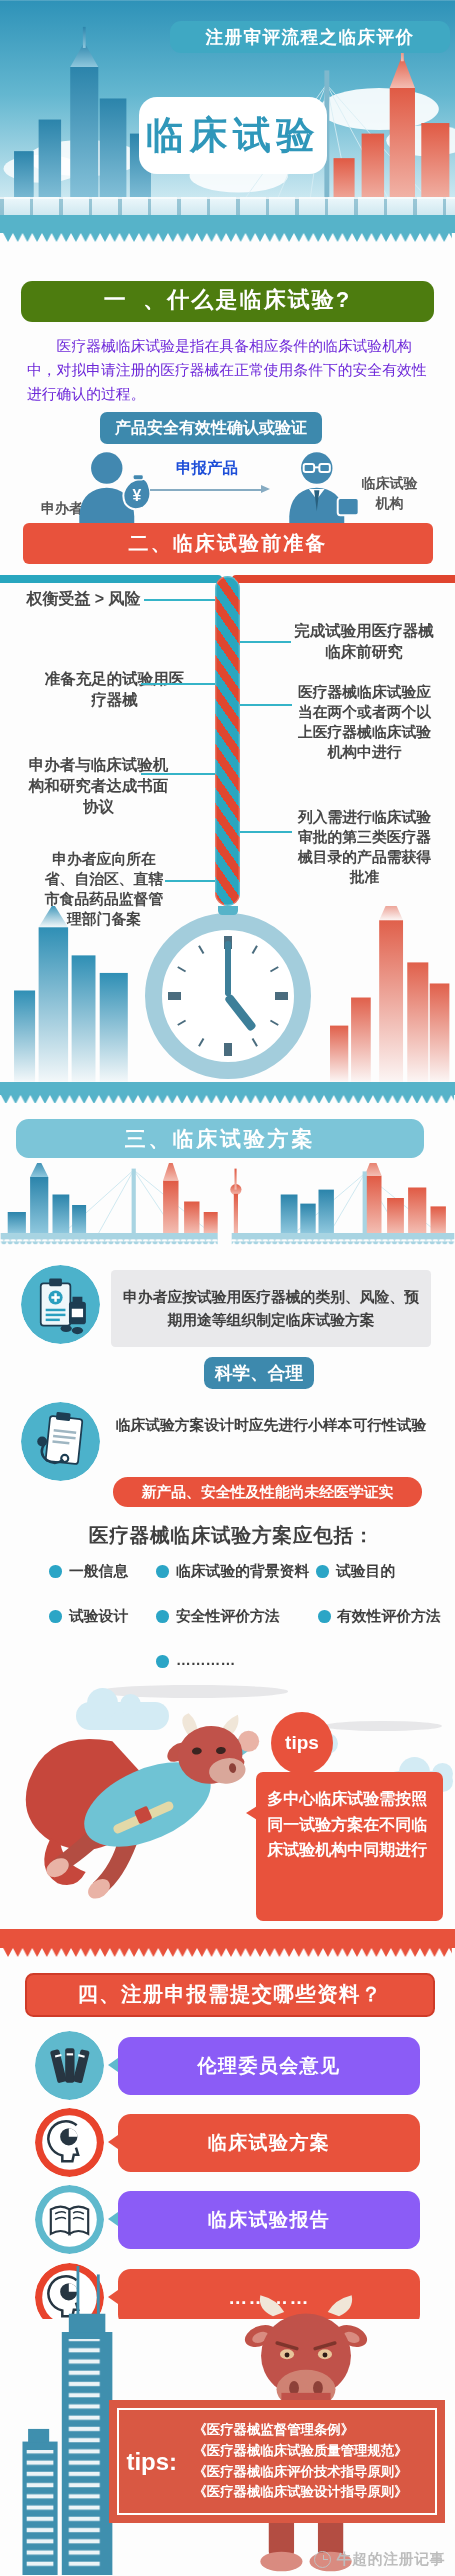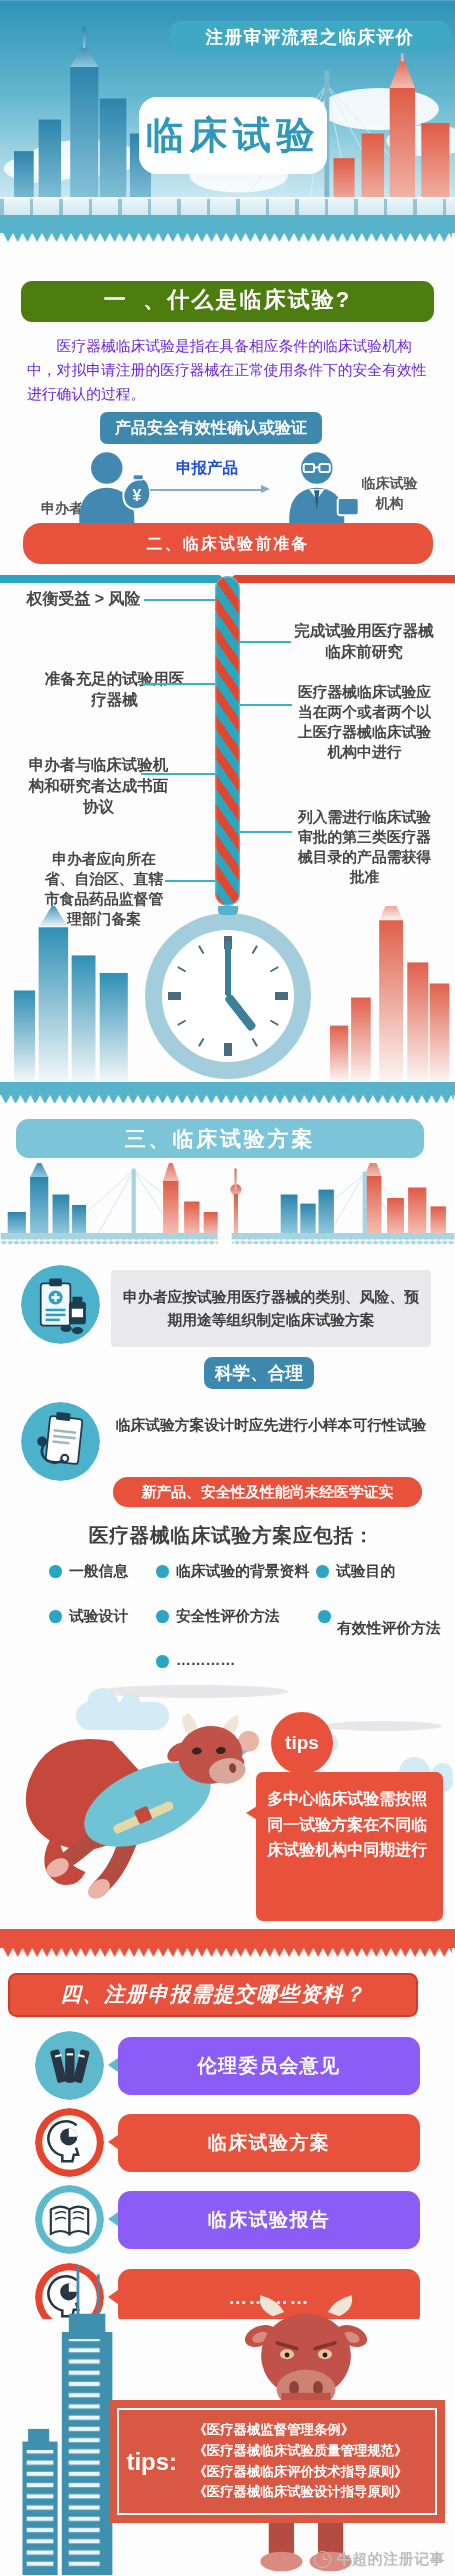--- a/index.html
+++ b/index.html
@@ -58,21 +58,21 @@
   .flow-arrow { position:absolute; left:150px; top:247px; width:111px; height:2.1px; background:#86abc2; }
   .flow-arrow::after {
     content:""; position:absolute; right:-9px; top:-4.2px;
     border-left:9.8px solid #86abc2; border-top:4.9px solid transparent; border-bottom:4.9px solid transparent;
   }
 
   
   .sec2 { position:relative; width:455px; height:383px; background:#fdfdfd; z-index:3; }
   .sec2 .sec-header {
     left:23px; top:0; width:410px; height:41px; line-height:41px;
-    background:#e8523c; border-radius:18px; font-size:16px; letter-spacing:2.1px;
+    background:#e8523c; border-radius:6px; font-size:20px; letter-spacing:2.1px;
   }
   .rope-h { position:absolute; top:52px; height:7.7px; }
   .rope-h.left { left:0; width:222px; background:#29a6bf; border-radius:0 4.2px 4.2px 0; }
   .rope-h.right { left:232px; width:223px; background:#e0452f; border-radius:4.2px 0 0 4.2px; }
   .rope-v {
     position:absolute; left:215px; top:53px; width:25px; height:330px;
     background:repeating-linear-gradient(55deg, #df4730 0 8.4px, #2aa6bf 8.4px 17px);
     border-radius:12.6px; box-shadow:inset 0 0 0 1.4px rgba(255,255,255,.25);
   }
   .rope-label { position:absolute; font-weight:600; color:#474747; line-height:1.35; }
@@ -144,22 +144,22 @@
     background:#e8523c; border-radius:7px; color:#fff; font-size:16px; font-weight:bold;
     line-height:1.6; padding:14px 11.2px; z-index:4;
   }
   .tips-box::before { content:""; position:absolute; left:-10.5px; top:34px;
     border-right:11.2px solid #e8523c; border-top:7.7px solid transparent; border-bottom:7.7px solid transparent; }
   .flying-bull { position:absolute; left:7px; top:596px; z-index:3; }
 
   
   .sec4 { position:relative; width:455px; height:362px; background:#fdfdfd; }
   .sec4 .sec-header {
-    left:8px; top:15.5px; width:410px; height:44px; line-height:38px;
-    background:#e8523c; border:2.8px solid #cf3b28; border-radius:8.4px; font-size:20.4px; letter-spacing:1.4px;font-style:italic;
+    left:25px; top:15.5px; width:410px; height:44px; line-height:38px;
+    background:#e8523c; border:2.8px solid #cf3b28; border-radius:8.4px; font-size:20.4px; letter-spacing:1.4px;
   }
   .req-row { position:absolute; left:0; width:455px; height:70px; }
   .req-icon { position:absolute; left:35px; top:0; width:69px; height:69px; border-radius:50%; }
   .req-bubble {
     position:absolute; left:118px; top:5.6px; width:302px; height:58px; border-radius:12.6px;
     color:#fff; font-size:19px; font-weight:bold; text-align:center; line-height:58px; letter-spacing:1.4px;
   }
   .req-bubble::before { content:""; position:absolute; left:-9.8px; top:21px;
     border-top:7.7px solid transparent; border-bottom:7.7px solid transparent; }
   .req-bubble.teal { background:#8b5cf6; }
@@ -467,21 +467,21 @@
   <div class="bullet-dot" style="left:156px; top:462px;"></div>
   <div class="bullet-label" style="left:176px; top:459px;">临床试验的背景资料</div>
   <div class="bullet-dot" style="left:316px; top:462px;"></div>
   <div class="bullet-label" style="left:336px; top:459px;">试验目的</div>
 
   <div class="bullet-dot" style="left:49px; top:507px;"></div>
   <div class="bullet-label" style="left:69px; top:504px;">试验设计</div>
   <div class="bullet-dot" style="left:156px; top:507px;"></div>
   <div class="bullet-label" style="left:176px; top:504px;">安全性评价方法</div>
   <div class="bullet-dot" style="left:318px; top:507px;"></div>
-  <div class="bullet-label" style="left:337px; top:504px;margin-top:12px;">有效性评价方法</div>
+  <div class="bullet-label" style="left:337px; top:504px;">有效性评价方法</div>
 
   <div class="bullet-dot" style="left:156px; top:552px;"></div>
   <div class="bullet-label" style="left:176px; top:549px;">…………</div>
 
   <div class="cloud-shadow" style="left:98px; top:582px; width:190px; height:12.6px;"></div>
   <div class="cloud" style="left:76px; top:599px; width:93px; height:28px;"></div>
   <div class="cloud-shadow" style="left:323px; top:618px; width:119px; height:9.8px;"></div>
   <div class="cloud" style="left:273px; top:638px; width:59px; height:19.7px;"></div>
   <div class="cloud" style="left:388px; top:668px; width:65px; height:21px;"></div>
 

